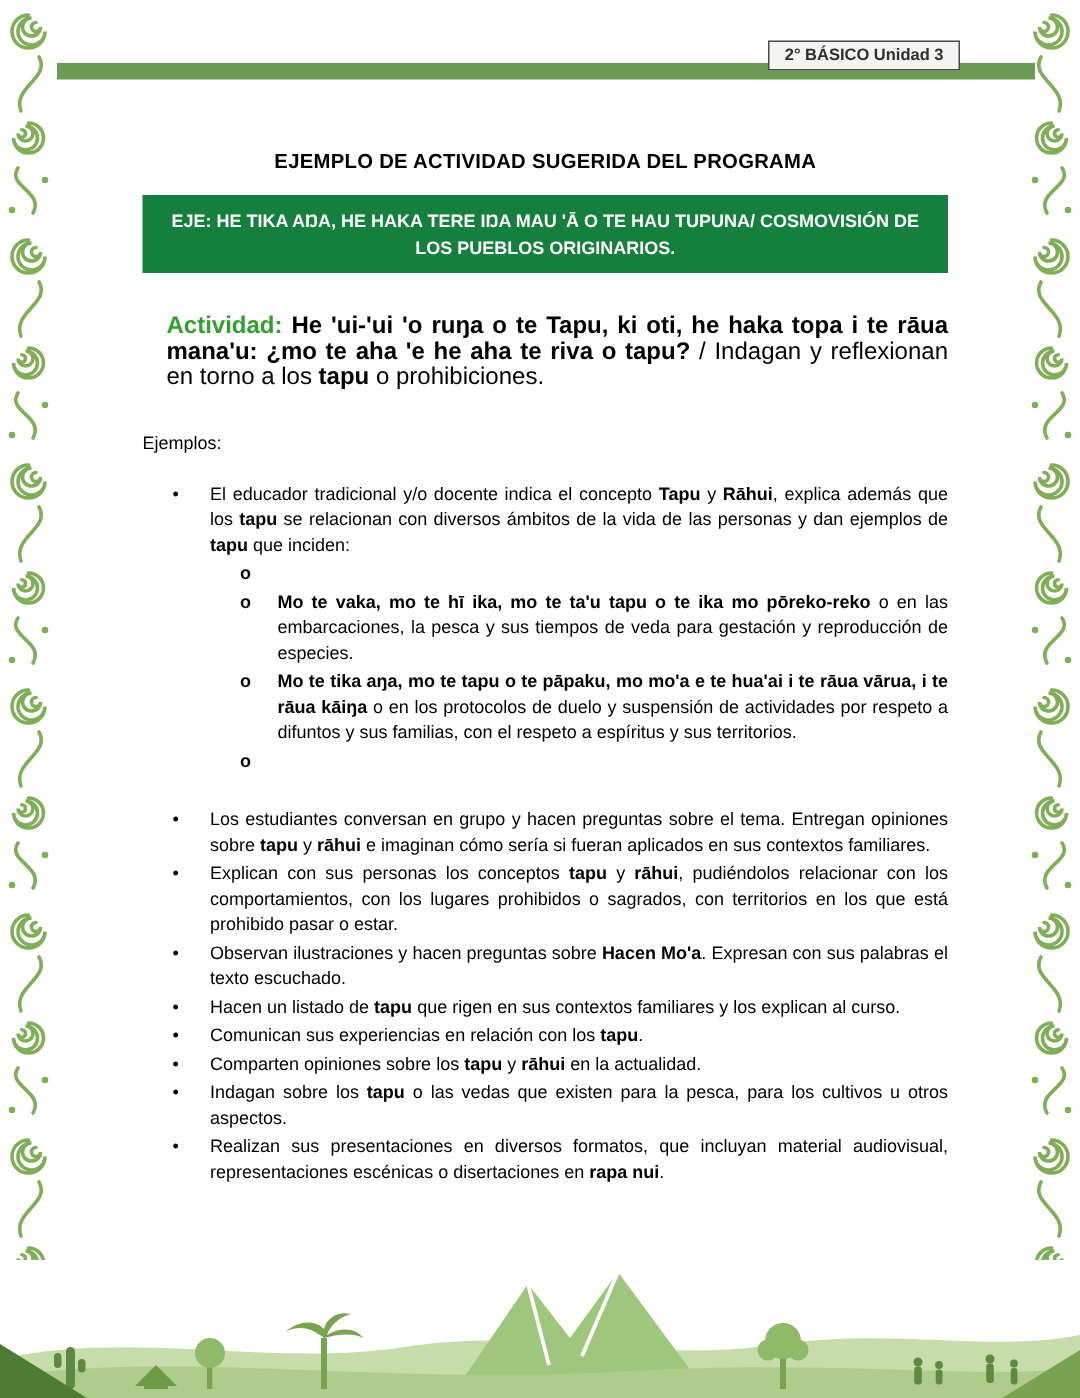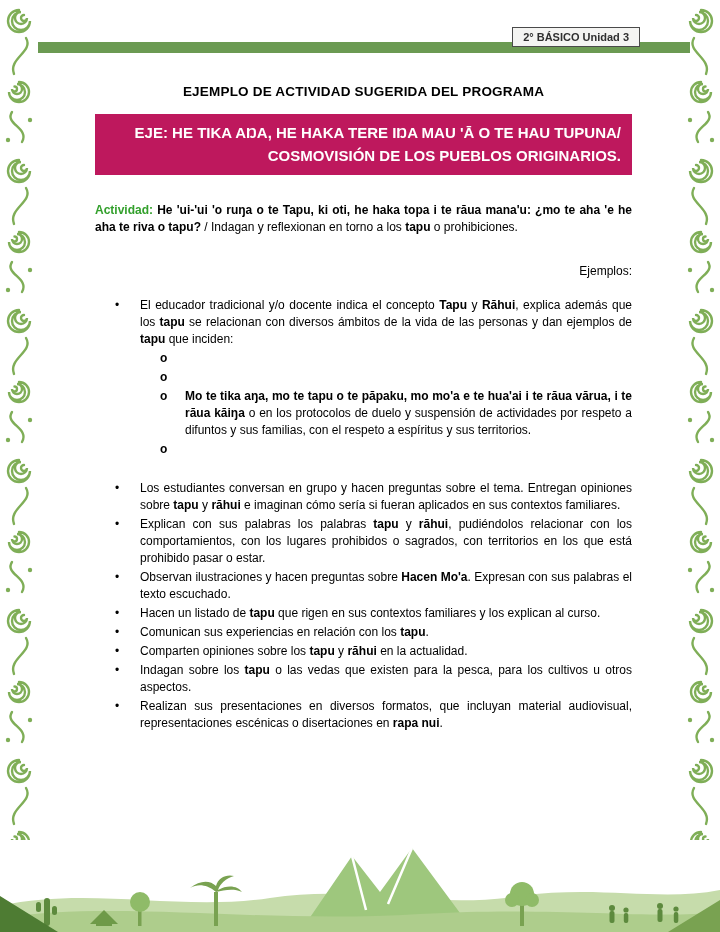--- a/index.html
+++ b/index.html
@@ -9,29 +9,29 @@
   }
   .side-border{position:absolute;top:0;width:38px;height:860px;}
   .side-border.left{left:0;}
   .side-border.right{right:0;transform:scaleX(-1);}
   .topbar{position:absolute;left:38px;right:30px;top:42px;height:11px;background:#6b9a52;}
   .badge{
     position:absolute;right:80px;top:27px;background:#f4f4f2;border:1px solid #4a4a4a;
     padding:3px 10px;font-size:11px;font-weight:bold;color:#2f2f2f;white-space:nowrap;z-index:3;
   }
   .content{position:absolute;left:95px;width:537px;top:0;padding-top:84px;z-index:2;}
-  .title{margin:0 0 15px 0;text-align:center;font-size:13.5px;font-weight:bold;letter-spacing:.2px;}
+  .title{margin:16px 0 15px 0;text-align:center;font-size:13.5px;font-weight:bold;letter-spacing:.2px;}
   .eje-box{
-    background:#be185d;color:#fff;font-weight:bold;font-size:15px;
-    line-height:1.5;padding:8px 11px;text-align:right;
+    background:#15803d;color:#fff;font-weight:bold;font-size:12px;
+    line-height:1.5;padding:8px 11px;text-align:center;
   }
-  .activity{margin:27px 0 0 0;font-size:12px;line-height:17px;text-align:justify;}
+  .activity{margin:27px 0 0 16px;font-size:16px;line-height:17px;text-align:justify;}
   .activity-label{color:#33a02c;font-weight:bold;}
   .activity b{font-weight:bold;}
-  .ejemplos{margin:27px 0 16px 0;font-size:12px;line-height:17px;text-align:right;}
+  .ejemplos{margin:27px 0 16px 0;font-size:12px;line-height:17px;}
   .list{margin-top:17px;font-size:12px;}
   .li{display:flex;line-height:17px;text-align:justify;margin-bottom:2px;}
   .li .txt{flex:1;}
   .li.main{padding-left:20px;}
   .li.main .marker{flex:0 0 25px;}
   .li.sub{padding-left:65px;}
   .li.sub .marker{flex:0 0 25px;font-weight:bold;}
   .li b{font-weight:bold;}
   .group-gap{height:20px;}
   .footer-art{position:absolute;left:0;bottom:0;width:720px;height:92px;z-index:4;}
@@ -81,38 +81,39 @@
       <div class="li main">
         <span class="marker">•</span>
         <span class="txt"><span>El educador tradicional y/o docente indica el concepto </span><b>Tapu</b><span> y </span><b>Rāhui</b><span>, explica además que los </span><b>tapu</b><span> se relacionan con diversos ámbitos de la vida de las personas y dan ejemplos de </span><b>tapu</b><span> que inciden:</span></span>
       </div>
 
       <div class="li sub">
         <span class="marker">o</span>
       </div>
       <div class="li sub">
         <span class="marker">o</span>
+        <span class="txt"><b>Mo te vaka, mo te hī ika, mo te ta'u tapu o te ika mo pōreko-reko</b><span> o en las embarcaciones, la pesca y sus tiempos de veda para gestación y reproducción de especies.</span></span>
       </div>
       <div class="li sub">
         <span class="marker">o</span>
         <span class="txt"><b>Mo te tika aŋa, mo te tapu o te pāpaku, mo mo'a e te hua'ai i te rāua vārua, i te rāua kāiŋa</b><span> o en los protocolos de duelo y suspensión de actividades por respeto a difuntos y sus familias, con el respeto a espíritus y sus territorios.</span></span>
       </div>
       <div class="li sub">
         <span class="marker">o</span>
       </div>
 
       <div class="group-gap"></div>
 
       <div class="li main">
         <span class="marker">•</span>
         <span class="txt"><span>Los estudiantes conversan en grupo y hacen preguntas sobre el tema. Entregan opiniones sobre </span><b>tapu</b><span> y </span><b>rāhui</b><span> e imaginan cómo sería si fueran aplicados en sus contextos familiares.</span></span>
       </div>
       <div class="li main">
         <span class="marker">•</span>
-        <span class="txt"><span>Explican con sus palabras los palabras </span><b>tapu</b><span> y </span><b>rāhui</b><span>, pudiéndolos relacionar con los comportamientos, con los lugares prohibidos o sagrados, con territorios en los que está prohibido pasar o estar.</span></span>
+        <span class="txt"><span>Explican con sus personas los conceptos </span><b>tapu</b><span> y </span><b>rāhui</b><span>, pudiéndolos relacionar con los comportamientos, con los lugares prohibidos o sagrados, con territorios en los que está prohibido pasar o estar.</span></span>
       </div>
       <div class="li main">
         <span class="marker">•</span>
         <span class="txt"><span>Observan ilustraciones y hacen preguntas sobre </span><b>Hacen Mo'a</b><span>. Expresan con sus palabras el texto escuchado.</span></span>
       </div>
       <div class="li main">
         <span class="marker">•</span>
         <span class="txt"><span>Hacen un listado de </span><b>tapu</b><span> que rigen en sus contextos familiares y los explican al curso.</span></span>
       </div>
       <div class="li main">

